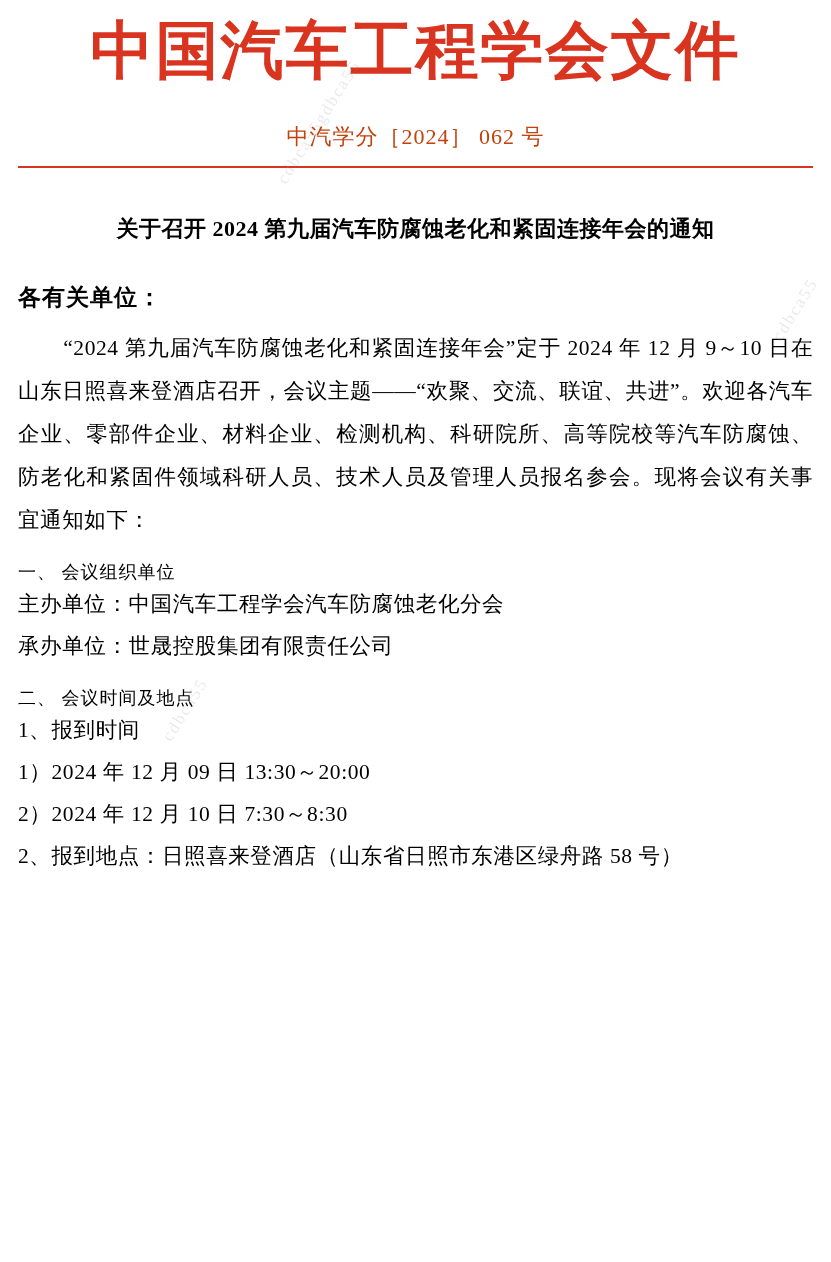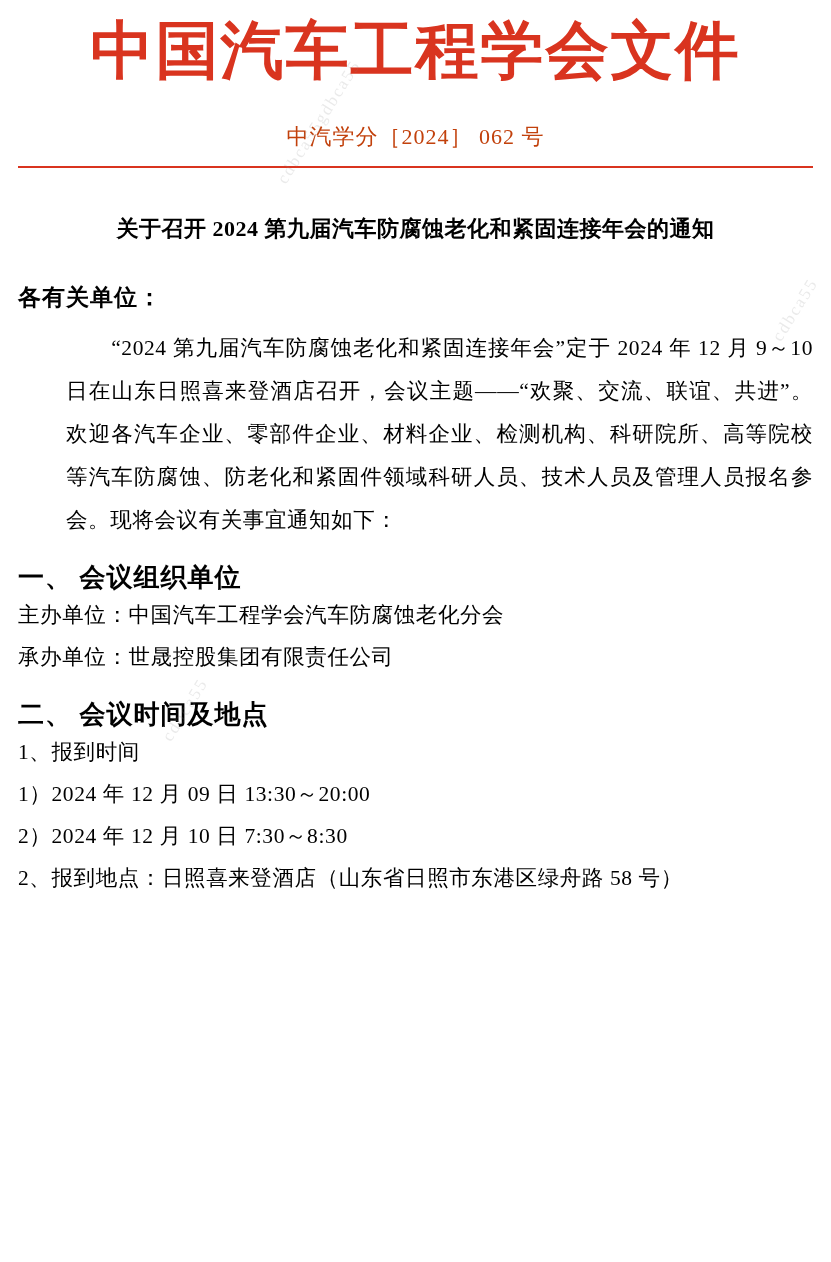--- a/index.html
+++ b/index.html
@@ -70,30 +70,29 @@
     margin: 36px 0 0 0;
     letter-spacing: 1px;
   }
 
   .body-text {
     font-size: 21.5px;
     line-height: 2.0;
     letter-spacing: 0.6px;
     margin-top: 14px;
     text-align: justify;
-    margin-left: 48px;
   }
   .body-text .indent {
     display: inline-block;
     width: 2.1em;
   }
 
   .section-head {
-    font-size: 26px;
-    font-weight: bold;
+    font-size: 18px;
+    font-weight: normal;
     letter-spacing: 1px;
     margin-top: 18px;
   }
 
   .line {
     font-size: 21.5px;
     line-height: 1.95;
     letter-spacing: 0.6px;
   }
 

